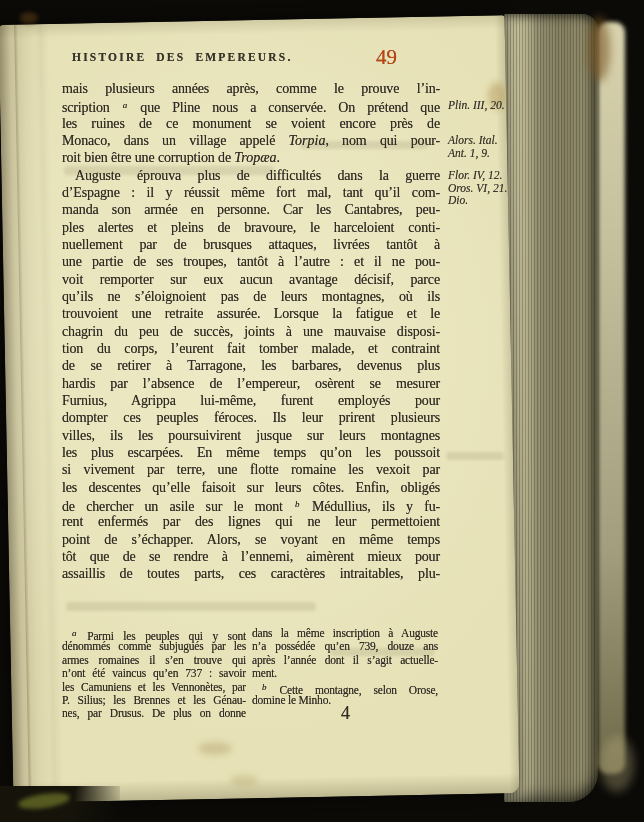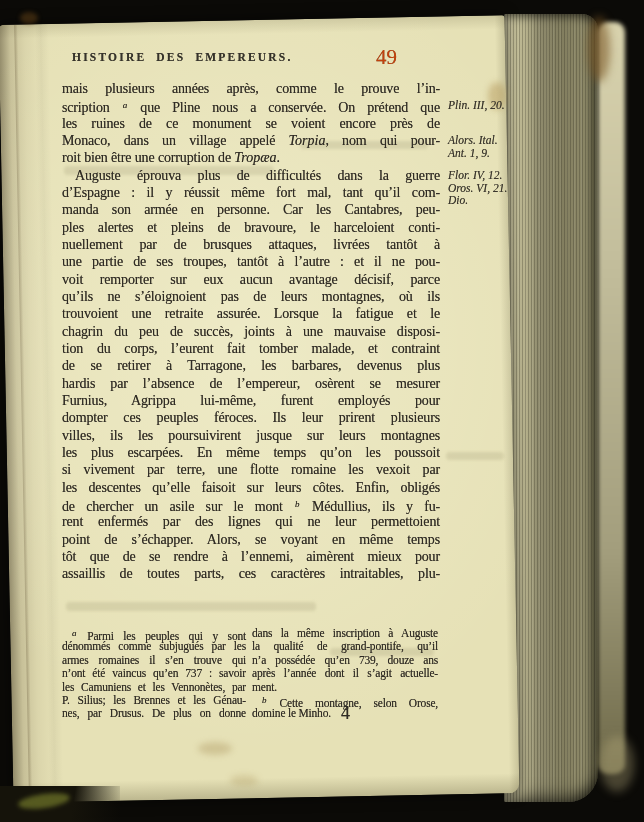--- a/index.html
+++ b/index.html
@@ -184,21 +184,20 @@
         <div class="line just ind"><span class="supm">a</span><span> Parmi les peuples qui y sont</span></div>
         <div class="line just"><span>dénommés comme subjugués par les</span></div>
         <div class="line just"><span>armes romaines il s’en trouve qui</span></div>
         <div class="line just"><span>n’ont été vaincus qu’en 737 : savoir</span></div>
         <div class="line just"><span>les Camuniens et les Vennonètes, par</span></div>
         <div class="line just"><span>P. Silius; les Brennes et les Génau-</span></div>
         <div class="line just"><span>nes, par Drusus. De plus on donne</span></div>
       </div>
     <div id="fn-right" class="fncol">
         <div class="line just"><span>dans la même inscription à Auguste</span></div>
-        <div class="line just"><span>la qualité de grand-pontife, qu’il</span></div>
         <div class="line just"><span>n’a possédée qu’en 739, douze ans</span></div>
         <div class="line just"><span>après l’année dont il s’agit actuelle-</span></div>
         <div class="line"><span>ment.</span></div>
         <div class="line just ind"><span class="supm">b</span><span> Cette montagne, selon Orose,</span></div>
         <div class="line"><span>domine le Minho.</span></div>
       </div>
 
     <div class="gathering">4</div>
   </div>
 </div>

